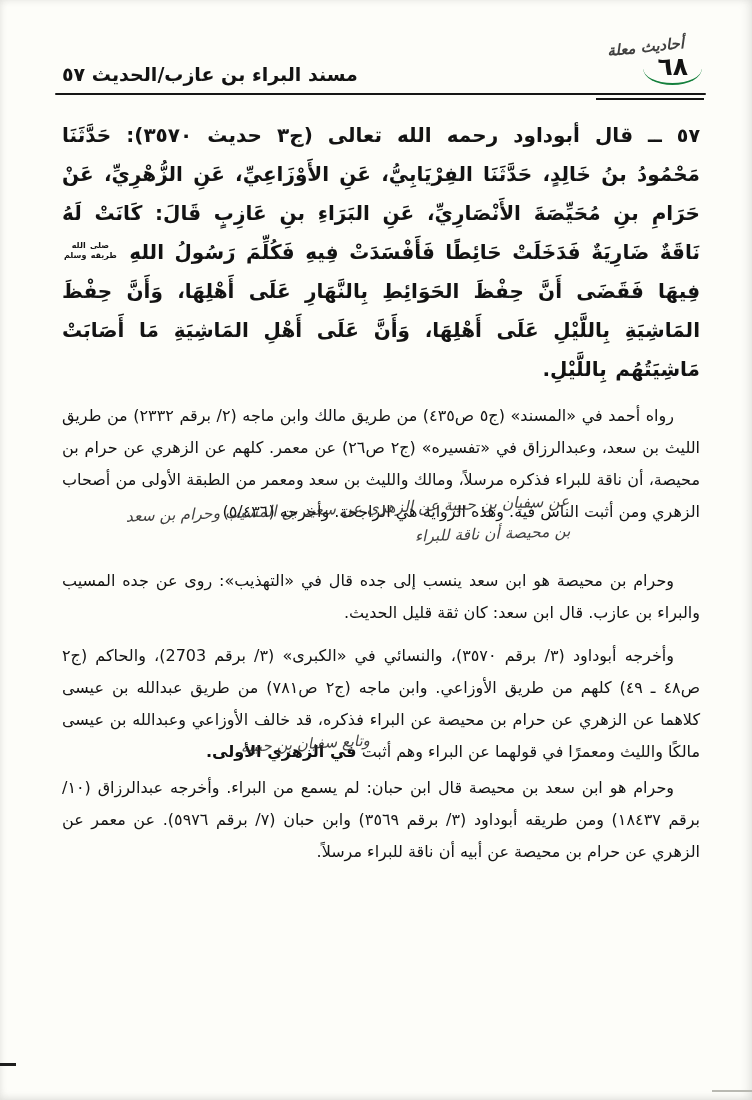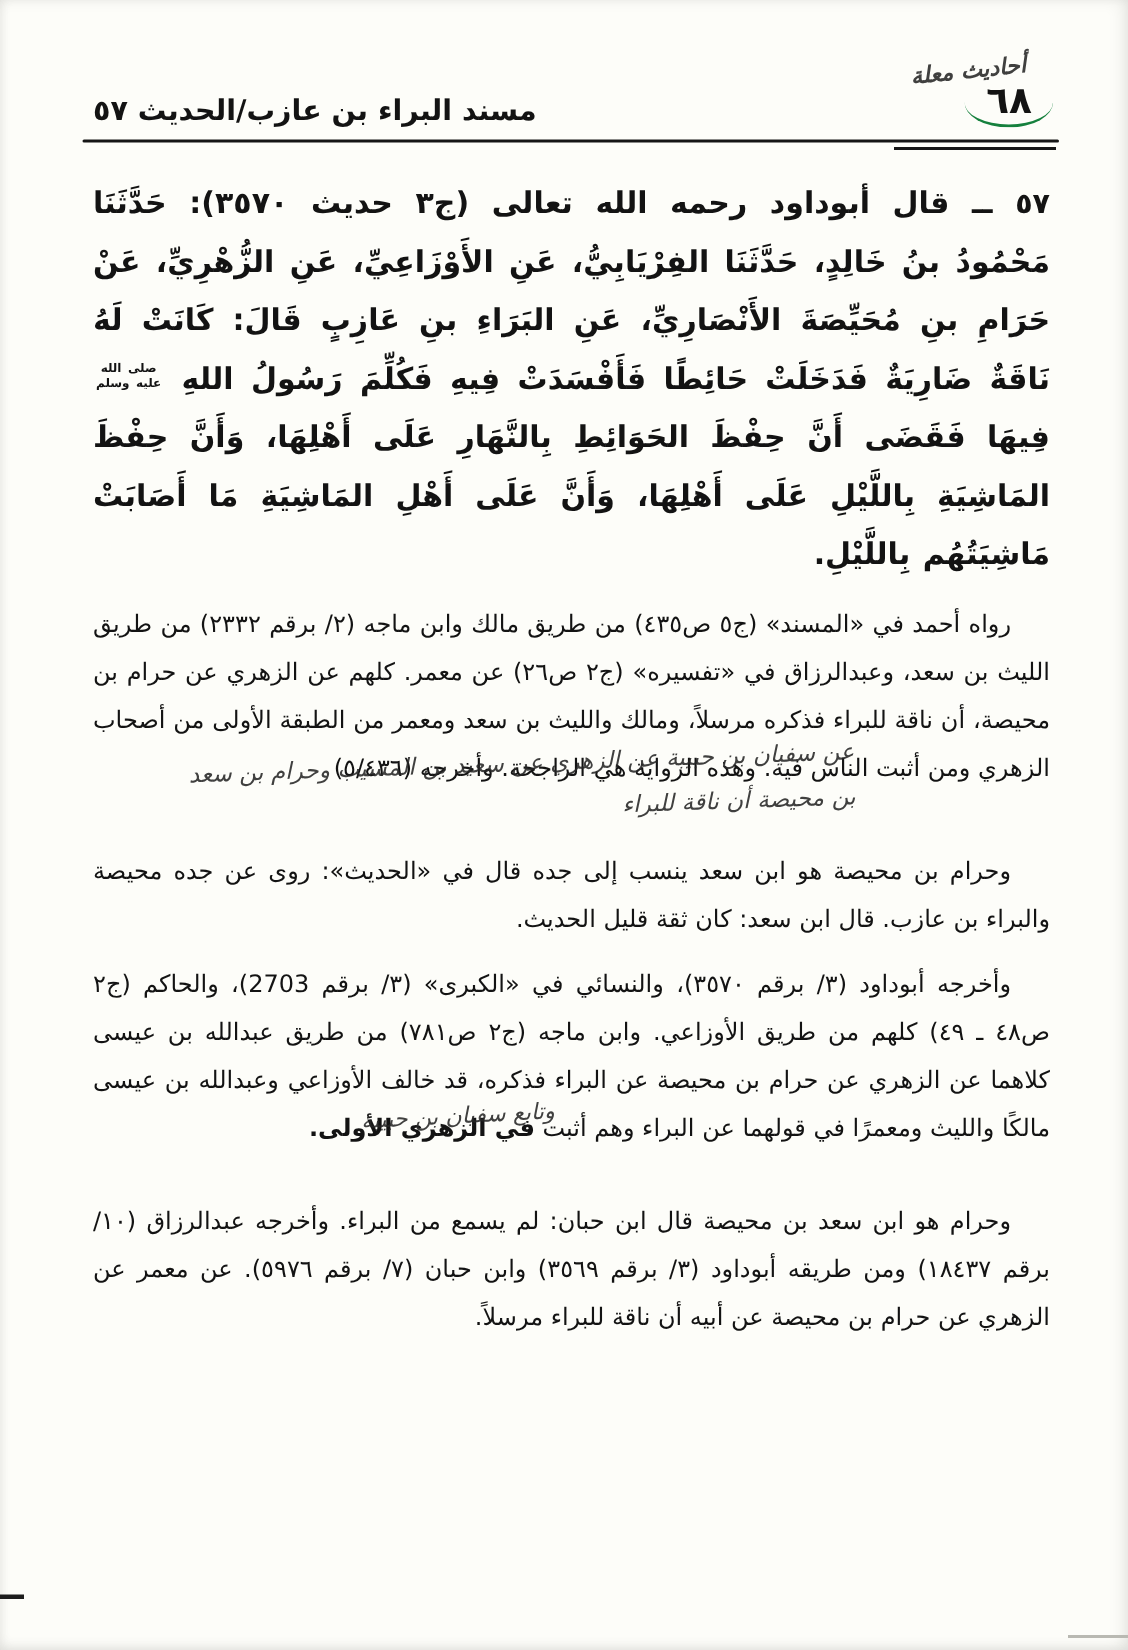--- a/index.html
+++ b/index.html
@@ -122,21 +122,21 @@
   .hw-later {
     position:relative;
     z-index:2;
     width:250px;
     margin:-30px 330px 0 0;
     font-size:15px;
     transform:rotate(-3deg);
     text-indent:0;
     text-align:right;
   }
-  .p-after-hw { margin-top:42px; }
+  .p-after-hw { margin-top:16px; }
 
   .artifact-bl {
     position:absolute;
     left:0; bottom:34px;
     width:16px; height:3px;
     background:#1d1d1d;
   }
   .artifact-br {
     position:absolute;
     right:0; bottom:8px;
@@ -159,30 +159,30 @@
   <div class="rule"></div>
   <div class="rule-short"></div>
 
   <main class="body">
 
     <p class="hadith">
       <span class="hadith-number">٥٧</span>
       <span>ــ قال أبوداود رحمه الله تعالى (ج٣ حديث ٣٥٧٠): حَدَّثَنَا مَحْمُودُ بنُ خَالِدٍ، حَدَّثَنَا الفِرْيَابِيُّ، عَنِ الأَوْزَاعِيِّ، عَنِ الزُّهْرِيِّ، عَنْ حَرَامِ بنِ مُحَيِّصَةَ الأَنْصَارِيِّ، عَنِ البَرَاءِ بنِ عَازِبٍ قَالَ: كَانَتْ لَهُ نَاقَةٌ ضَارِيَةٌ فَدَخَلَتْ حَائِطًا فَأَفْسَدَتْ فِيهِ فَكُلِّمَ رَسُولُ اللهِ</span>
       <span class="saw">
         <span>صلى الله</span>
-        <span>عليه وسلم</span>
+        <span>طريقه وسلم</span>
       </span>
       <span>فِيهَا فَقَضَى أَنَّ حِفْظَ الحَوَائِطِ بِالنَّهَارِ عَلَى أَهْلِهَا، وَأَنَّ حِفْظَ المَاشِيَةِ بِاللَّيْلِ عَلَى أَهْلِهَا، وَأَنَّ عَلَى أَهْلِ المَاشِيَةِ مَا أَصَابَتْ مَاشِيَتُهُم بِاللَّيْلِ.</span>
     </p>
 
     <p class="commentary">رواه أحمد في «المسند» (ج٥ ص٤٣٥) من طريق مالك وابن ماجه (٢/ برقم ٢٣٣٢) من طريق الليث بن سعد، وعبدالرزاق في «تفسيره» (ج٢ ص٢٦) عن معمر. كلهم عن الزهري عن حرام بن محيصة، أن ناقة للبراء فذكره مرسلاً، ومالك والليث بن سعد ومعمر من الطبقة الأولى من أصحاب الزهري ومن أثبت الناس فيه. وهذه الرواية هي الراجحة. وأخرجه (٥/٤٣٦)</p>
 
     <div class="handwriting hw-mid">عن سفيان بن حبيبة عن الزهري عن سعيد بن المسيب وحرام بن سعد بن محيصة أن ناقة للبراء</div>
 
-    <p class="commentary">وحرام بن محيصة هو ابن سعد ينسب إلى جده قال في «الحديث»: روى عن جده محيصة والبراء بن عازب. قال ابن سعد: كان ثقة قليل الحديث.</p>
+    <p class="commentary">وحرام بن محيصة هو ابن سعد ينسب إلى جده قال في «التهذيب»: روى عن جده المسيب والبراء بن عازب. قال ابن سعد: كان ثقة قليل الحديث.</p>
 
     <p class="commentary">
       <span>وأخرجه أبوداود (٣/ برقم ٣٥٧٠)، والنسائي في «الكبرى» (٣/ برقم 2703)، والحاكم (ج٢ ص٤٨ ـ ٤٩) كلهم من طريق الأوزاعي. وابن ماجه (ج٢ ص٧٨١) من طريق عبدالله بن عيسى كلاهما عن الزهري عن حرام بن محيصة عن البراء فذكره، قد خالف الأوزاعي وعبدالله بن عيسى مالكًا والليث ومعمرًا في قولهما عن البراء وهم أثبت</span>
       <span class="bold-tail">في الزهري الأولى.</span>
     </p>
 
     <div class="handwriting hw-later">وتابع سفيان بن حبيبة</div>
 
     <p class="commentary p-after-hw">وحرام هو ابن سعد بن محيصة قال ابن حبان: لم يسمع من البراء. وأخرجه عبدالرزاق (١٠/ برقم ١٨٤٣٧) ومن طريقه أبوداود (٣/ برقم ٣٥٦٩) وابن حبان (٧/ برقم ٥٩٧٦). عن معمر عن الزهري عن حرام بن محيصة عن أبيه أن ناقة للبراء مرسلاً.</p>
 

